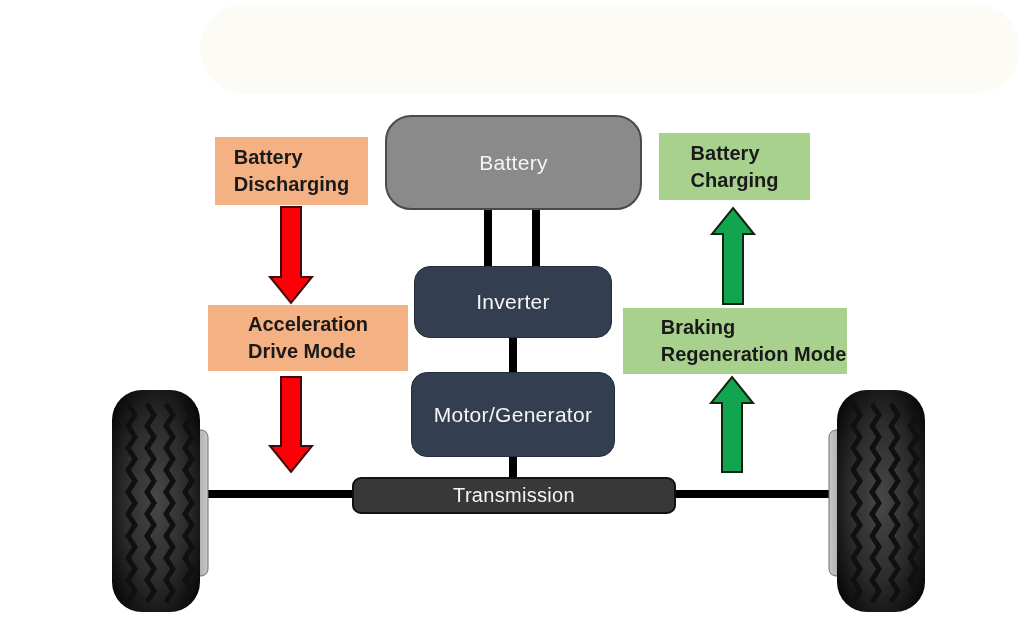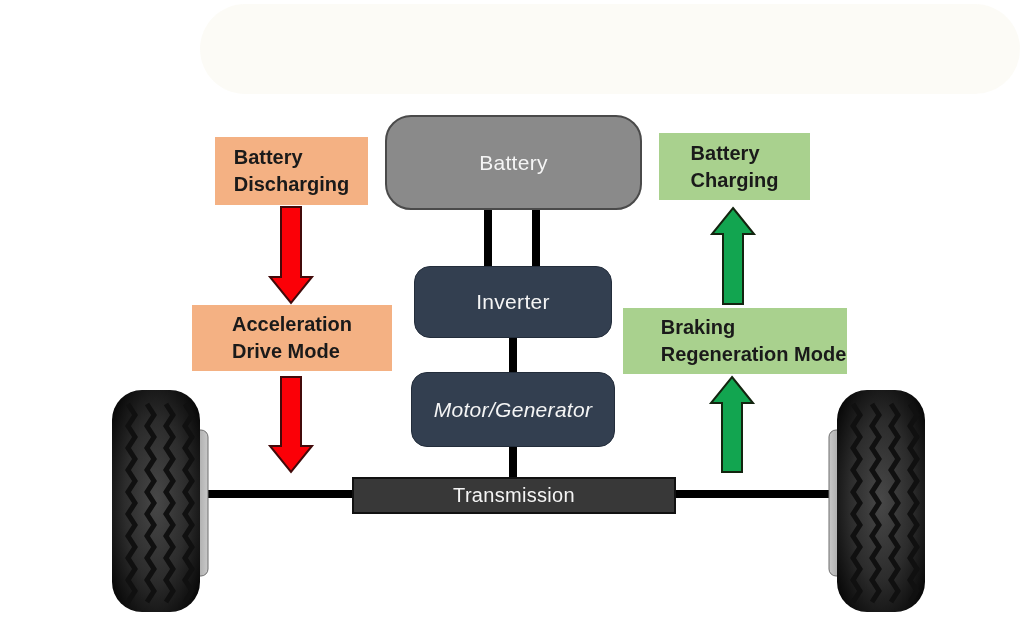--- a/index.html
+++ b/index.html
@@ -35,48 +35,48 @@
     font-weight: 700;
     line-height: 1.35;
   }
   .orange { background: #F4B183; }
   .green  { background: #A9D18E; }
   .node {
     color: #f5f5f5;
     font-size: 21px;
     font-weight: 400;
     letter-spacing: 0.3px;
+    border-radius: 9px;
   }
   .battery-node {
     left: 385px; top: 115px; width: 257px; height: 95px;
     background: #8A8A8A;
     border: 2px solid #4a4a4a;
     border-radius: 26px;
   }
   .inverter-node {
     left: 414px; top: 266px; width: 198px; height: 72px;
     background: #333F50;
     border: 1px solid #232d3b;
     border-radius: 16px;
   }
   .motor-node {
-    left: 411px; top: 372px; width: 204px; height: 75px;
+    left: 411px; top: 372px; width: 204px; height: 85px;
     background: #333F50;
     border: 1px solid #232d3b;
     border-radius: 16px;
-    font-style: italic;
   }
   .transmission-node {
     left: 352px; top: 477px; width: 324px; height: 37px;
     background: #383838;
     border: 2px solid #111111;
     font-size: 20px;
   }
   .batt-discharge { left: 215px; top: 137px; width: 153px; height: 68px; }
-  .accel-mode     { left: 192px; top: 305px; width: 200px; height: 66px; }
+  .accel-mode     { left: 208px; top: 305px; width: 200px; height: 66px; }
   .batt-charge    { left: 659px; top: 133px; width: 151px; height: 67px; }
   .brake-mode     { left: 623px; top: 308px; width: 224px; height: 66px; padding-left: 37px; }
 
   .conn {
     position: absolute;
     background: #000000;
   }
   .overlay-svg {
     position: absolute;
     left: 0; top: 0;

